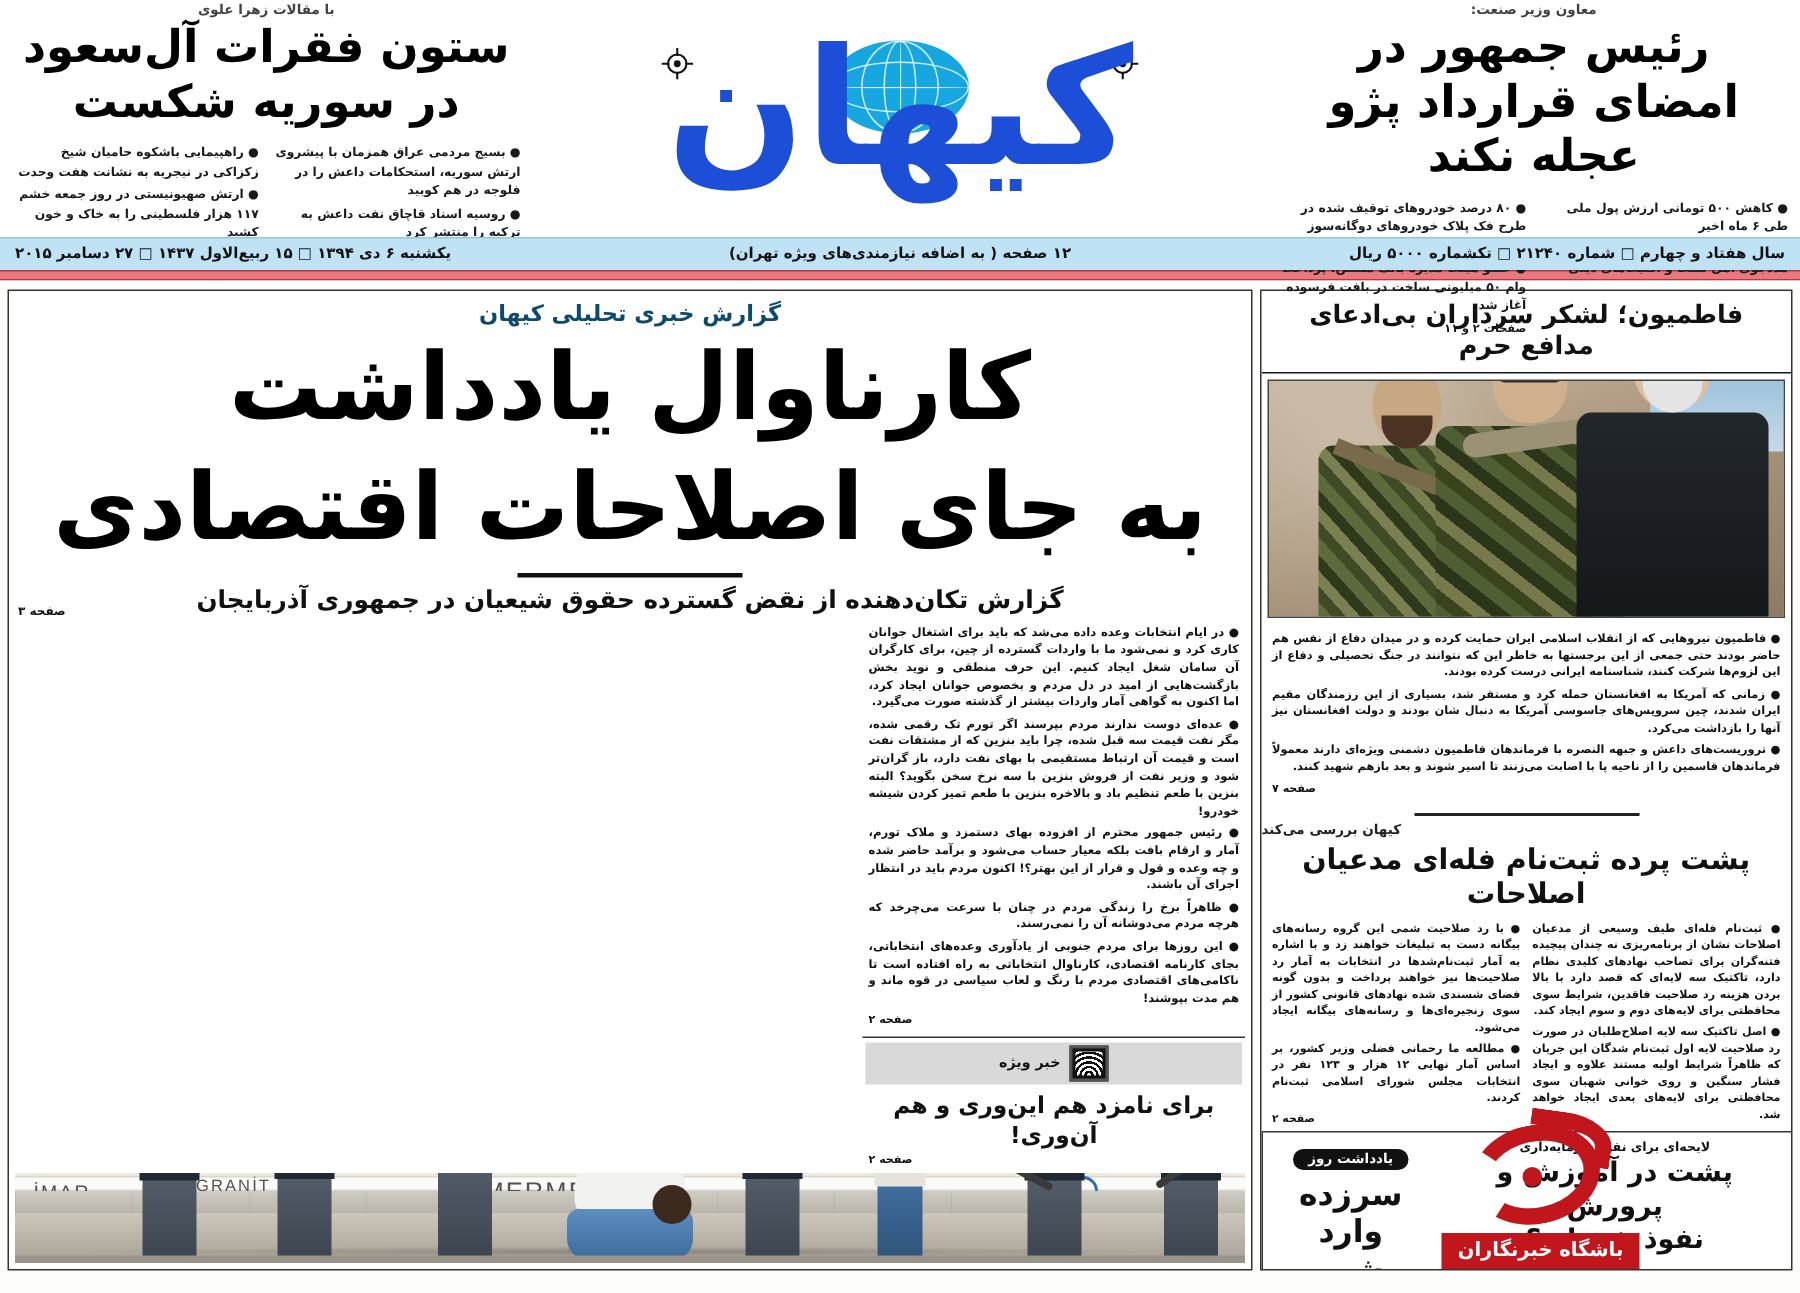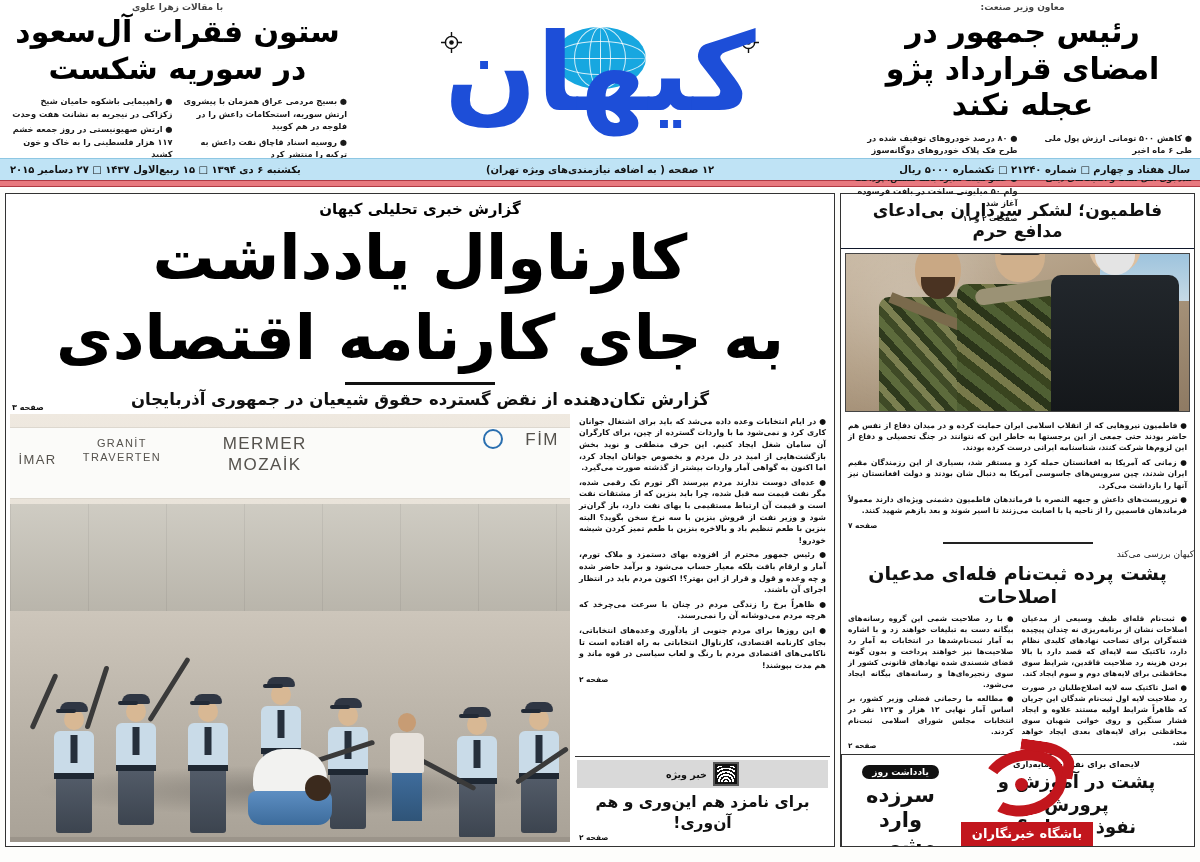--- a/index.html
+++ b/index.html
@@ -226,21 +226,21 @@
     line-height: 11.4px;
     text-align: justify;
     color: #111;
     font-weight: 600;
   }
   .rail-text p { margin-bottom: 3px; }
   .rail-text .pg { text-align: left; font-size:7.4px; font-weight:800; }
 
   .sep-rule { height: 3px; background: #222; width: 150px; margin: 6px auto 5px; }
 
-  .rail-kicker { text-align:right; font-size: 9px; font-weight:400; color:#222; }
+  .rail-kicker { text-align:left; font-size: 9px; font-weight:700; color:#222; }
 
   .rail-head2 {
     font-size: 19px;
     font-weight: 900;
     text-align: center;
     padding: 3px 4px 5px;
     line-height: 1.2;
   }
 
   .two-col {
@@ -352,21 +352,21 @@
     border: 1px solid #333;
     background: #fff;
     overflow: hidden;
   }
 
   .main-kicker {
     text-align: center;
     font-size: 15px;
     font-weight: 800;
     padding: 6px 0 2px;
-    color: #000000;
+    color: #0c4a6e;
   }
 
   .main-headline {
     text-align: center;
     font-size: 62px;
     font-weight: 900;
     line-height: 1.16;
     letter-spacing: -2px;
     padding: 2px 14px 6px;
     color: #000;
@@ -379,21 +379,21 @@
     font-size: 16.5px;
     font-weight: 800;
     padding: 0 12px 5px;
     position: relative;
   }
   .main-sub .pg { font-size: 8px; font-weight: 800; position: absolute; left: 6px; bottom: 2px; }
 
   .main-lower {
     flex: 1;
     display: flex;
-    flex-direction: row;
+    flex-direction: column;
     gap: 5px;
     padding: 0 4px 4px;
     min-height: 0;
   }
 
   .lead-col {
     width: 255px;
     display: flex;
     flex-direction: column;
   }
@@ -662,21 +662,21 @@
           
         </div>
 
       </div>
     </div>
 
     <div class="main">
 
       <div class="main-kicker">گزارش خبری تحلیلی کیهان</div>
       <div class="main-headline">کارناوال یادداشت</div>
-      <div class="main-headline">به جای کارنامه اقتصادی</div>
+      <div class="main-headline">به جای اصلاحات اقتصادی</div>
 
       <div class="hr-short"></div>
 
       <div class="main-sub">
         <span>گزارش تکان‌دهنده از نقض گسترده حقوق شیعیان در جمهوری آذربایجان</span>
         <span class="pg">صفحه ۳</span>
       </div>
 
       <div class="main-lower">
 

